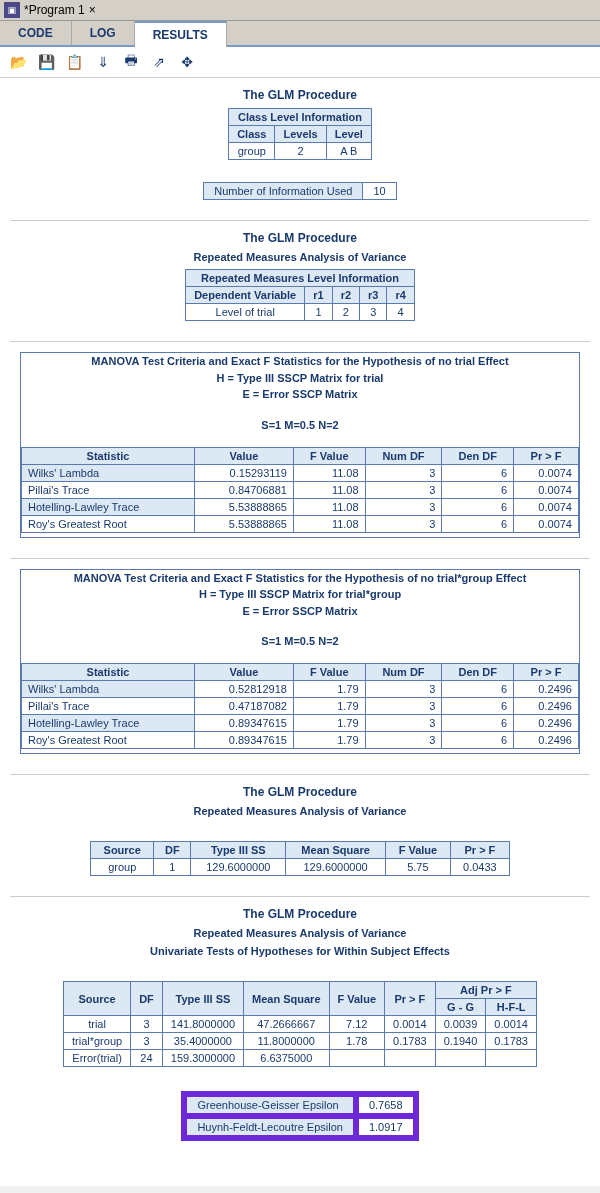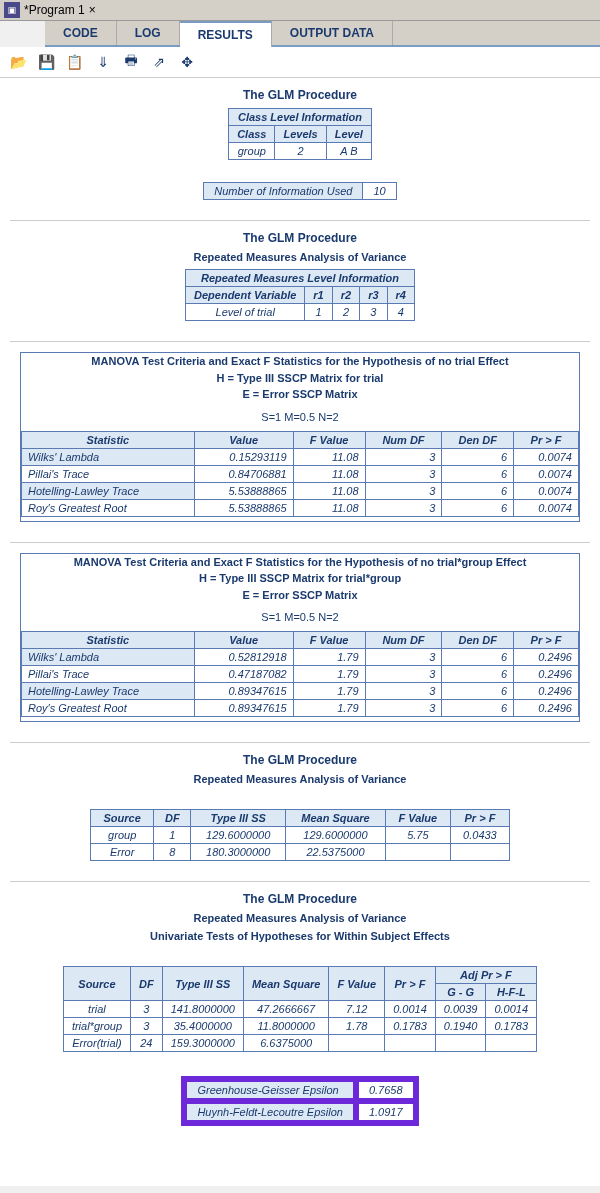--- a/index.html
+++ b/index.html
@@ -25,21 +25,20 @@
       display: inline-flex;
       align-items: center;
       justify-content: center;
       color: white;
       font-size: 9px;
     }
     .tabs {
       display: flex;
       background: #d4d0c8;
       border-bottom: 2px solid #7a9cc4;
-      margin-left: 45px;
     }
     .tab {
       padding: 5px 18px;
       cursor: pointer;
       font-size: 12px;
       font-weight: bold;
       color: #1a3a6e;
       border-right: 1px solid #aaa;
       background: #d4d0c8;
     }
@@ -89,44 +88,43 @@
       text-align: center;
       font-weight: bold;
       color: #1a3a6e;
       font-size: 11px;
       margin-bottom: 6px;
     }
     table {
       border-collapse: collapse;
       margin: 4px auto;
       font-size: 11px;
-      font-style: italic;
     }
     .bordered-table {
       border: 1px solid #5a7ab4;
     }
     .bordered-table th, .bordered-table td {
       border: 1px solid #5a7ab4;
       padding: 2px 8px;
       color: #1a3a6e;
     }
     .bordered-table th {
       background: #dde8f5;
       font-weight: bold;
       text-align: center;
     }
     .bordered-table td {
       text-align: center;
     }
     .stat-label {
       text-align: center;
-      font-weight: normal;
+      font-weight: bold;
       color: #1a3a6e;
       font-size: 11px;
-      margin: 8px 0;
+      margin: 16px 0;
     }
     .manova-box {
       border: 1px solid #5a7ab4;
       margin: 4px auto;
       width: 560px;
     }
     .manova-header {
       text-align: center;
       font-weight: bold;
       color: #1a3a6e;
@@ -190,21 +188,20 @@
 <div class="title-bar">
   <span class="icon">▣</span>
   <span>*Program 1</span>
   <span style="margin-left:4px;cursor:pointer;">×</span>
 </div>
 
 <div class="tabs">
   <div class="tab">CODE</div>
   <div class="tab">LOG</div>
   <div class="tab active">RESULTS</div>
-  <div class="tab">OUTPUT DATA</div>
 </div>
 
 <div class="toolbar">
   <button class="toolbar-btn" title="Open">📂</button>
   <button class="toolbar-btn" title="Save">💾</button>
   <button class="toolbar-btn" title="Save As">📋</button>
   <button class="toolbar-btn" title="Download">⇓</button>
   <button class="toolbar-btn" title="Print">🖶</button>
   <button class="toolbar-btn" title="Expand">⇗</button>
   <button class="toolbar-btn" title="Fullscreen">✥</button>
@@ -413,28 +410,20 @@
       </thead>
       <tbody>
         <tr>
           <td>group</td>
           <td>1</td>
           <td>129.6000000</td>
           <td>129.6000000</td>
           <td>5.75</td>
           <td>0.0433</td>
         </tr>
-        <tr>
-          <td>Error</td>
-          <td>8</td>
-          <td>180.3000000</td>
-          <td>22.5375000</td>
-          <td></td>
-          <td></td>
-        </tr>
       </tbody>
     </table>
   </div>
 
   <hr class="divider">
 
   <div class="section">
     <div class="section-title">The GLM Procedure</div>
     <div class="section-subtitle">Repeated Measures Analysis of Variance</div>
     <div class="section-subtitle">Univariate Tests of Hypotheses for Within Subject Effects</div>

